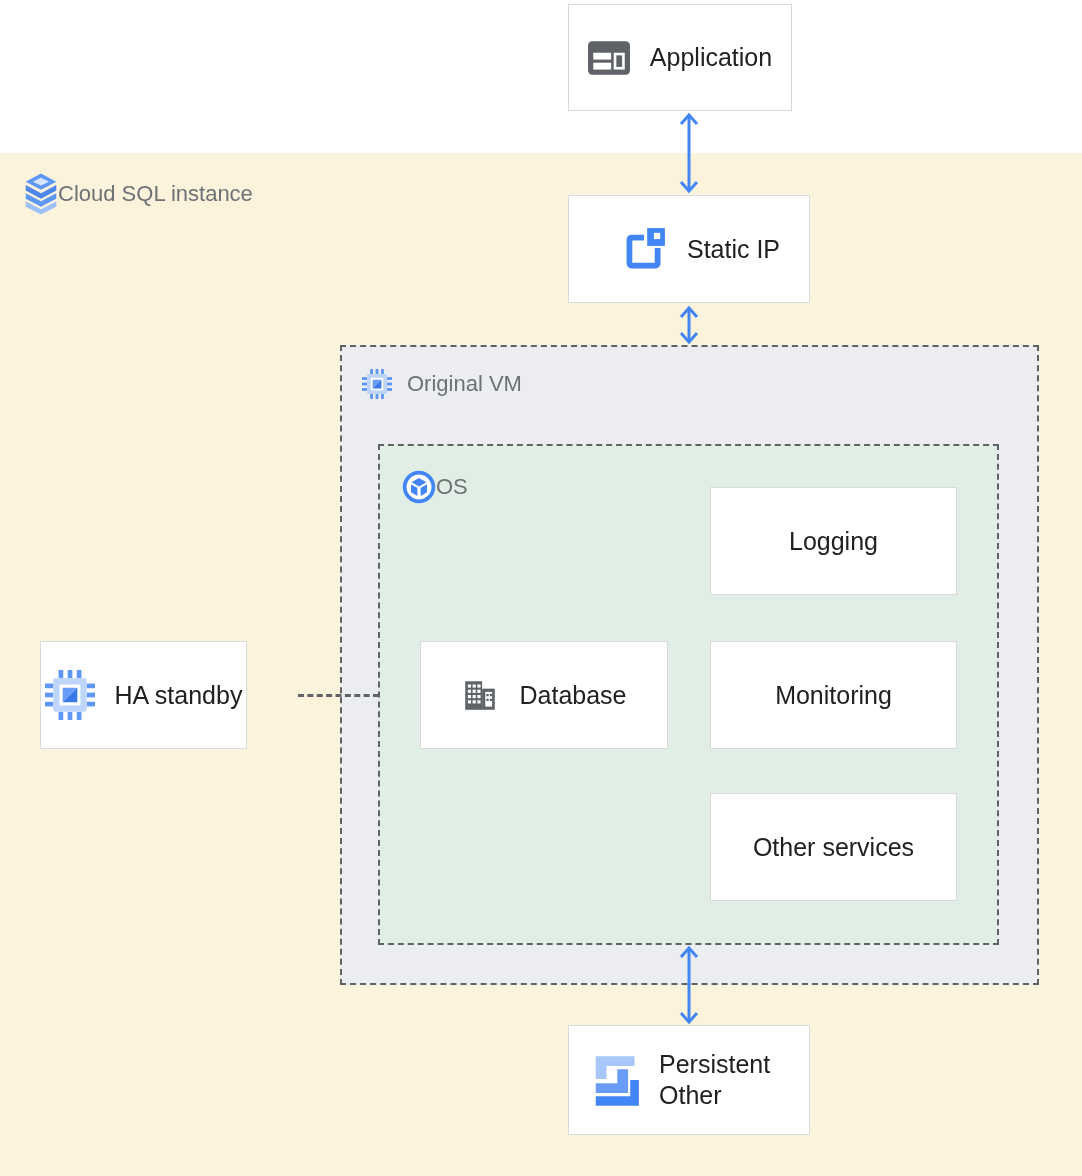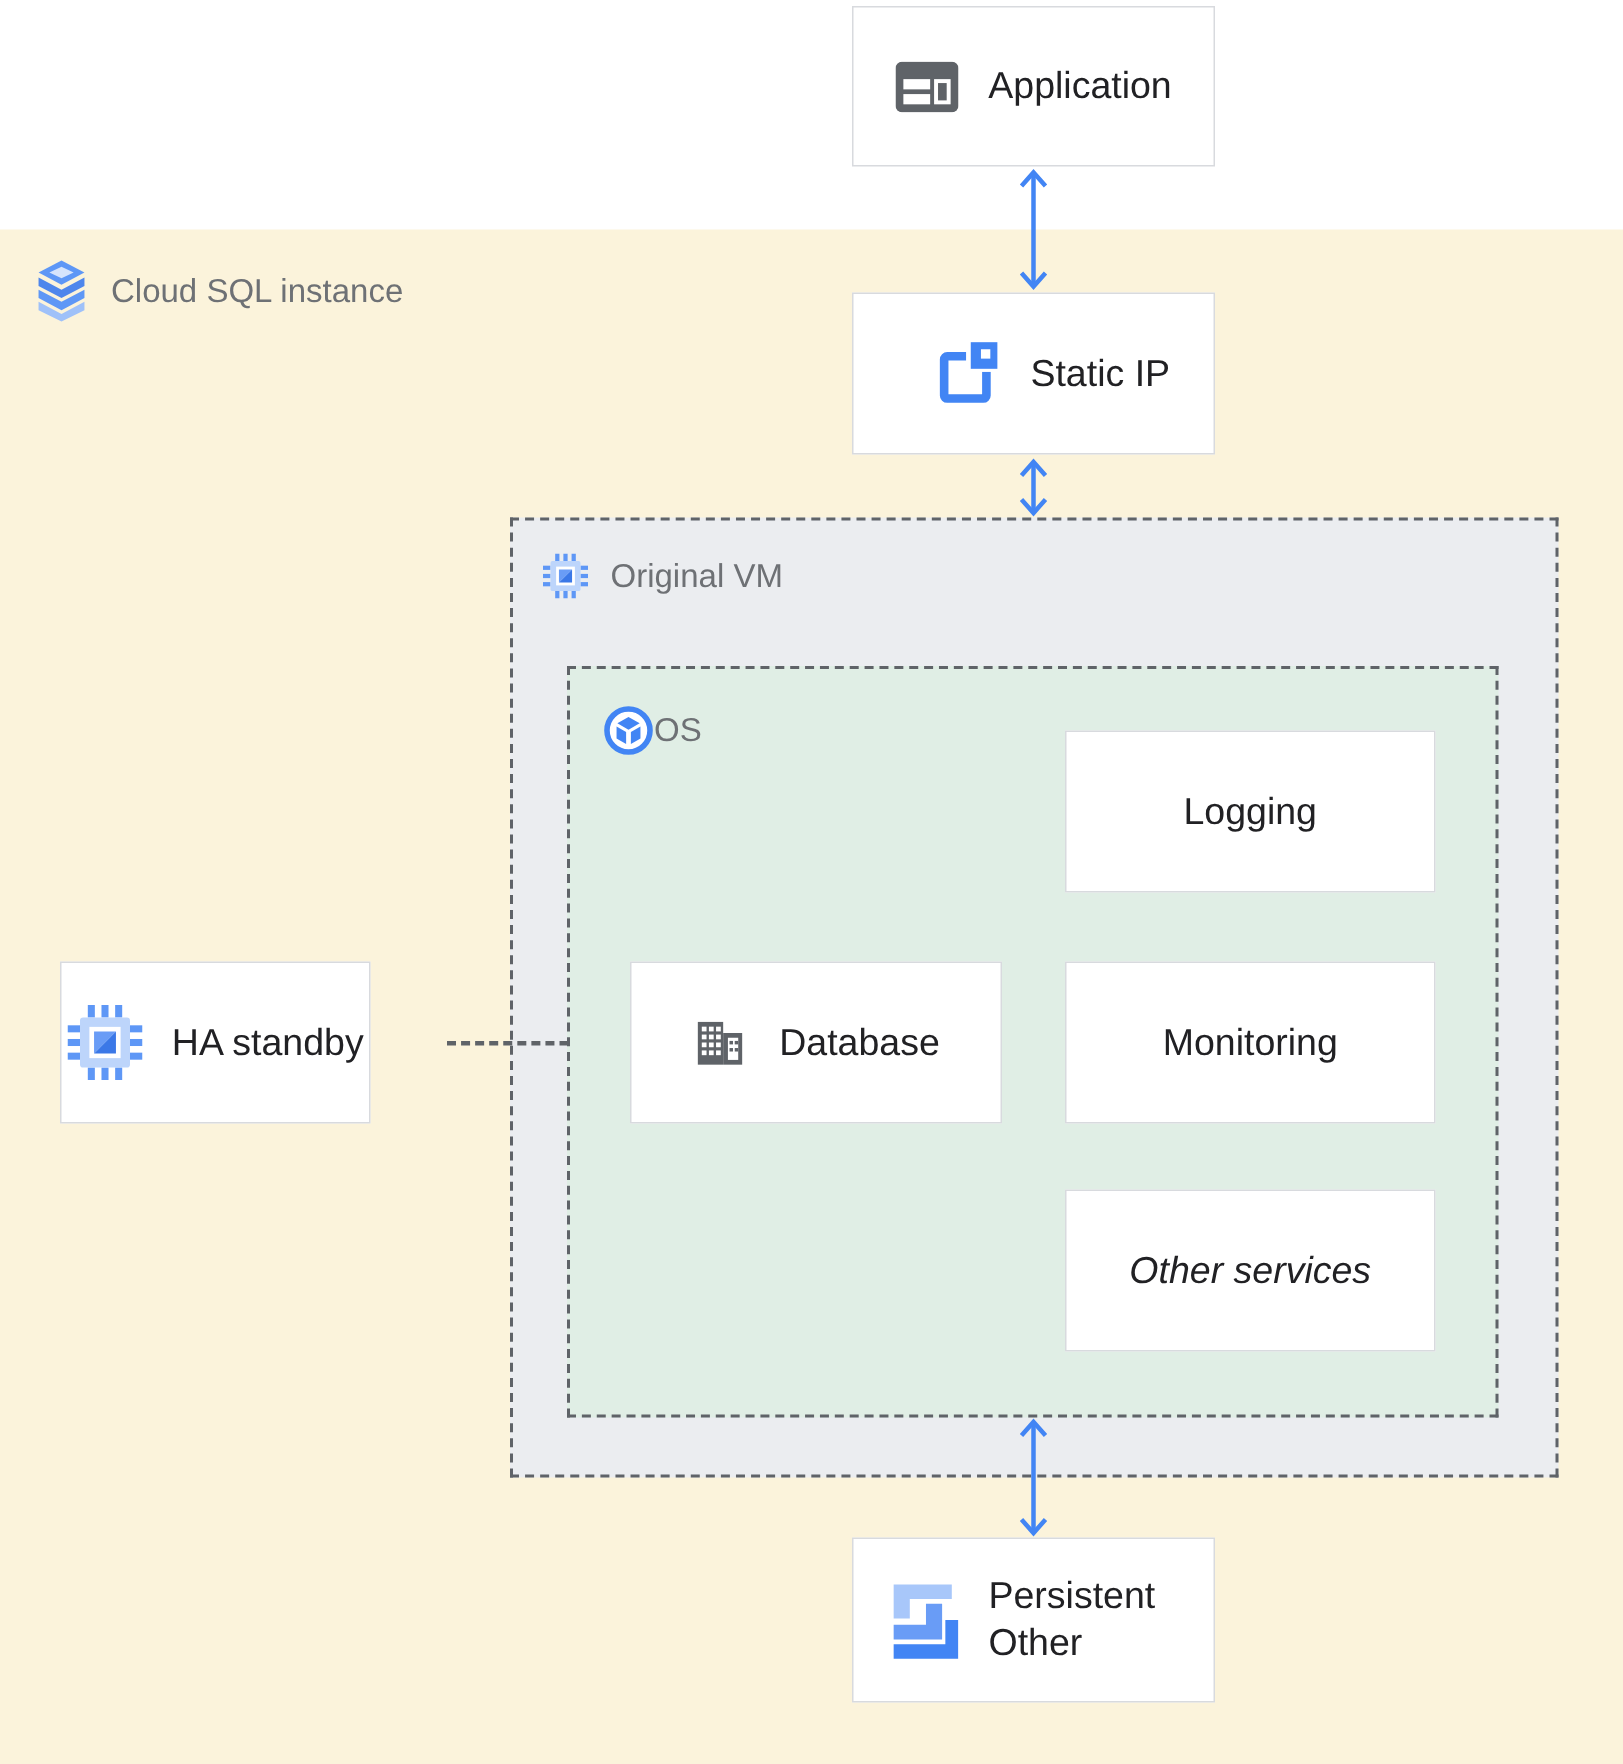--- a/index.html
+++ b/index.html
@@ -11,29 +11,29 @@
   .vm-box { position:absolute; left:340px; top:345px; width:699px; height:640px;
             background:#EBEDF0; border:2px dashed #5F6368; }
   .os-box { position:absolute; left:378px; top:444px; width:621px; height:501px;
             background:#E0EEE5; border:2px dashed #5F6368; }
 
   .node { position:absolute; background:#ffffff; border:1px solid #D8DADE;
           display:flex; align-items:center; justify-content:center; gap:20px;
           color:#212124; font-size:25px; }
   .node .lbl { white-space:nowrap; }
 
-  .zone-label { position:absolute; display:flex; align-items:center; gap:16px;
+  .zone-label { position:absolute; display:flex; align-items:center; gap:0;
                 color:#6E7175; font-size:22px; }
 
-  .app-box      { left:568px; top:4px;    width:242px; height:107px; }
+  .app-box      { left:568px; top:4px;    width:224px; height:107px; }
   .staticip-box { left:568px; top:195px;  width:242px; height:108px;padding-left:21px; }
   .logging-box  { left:710px; top:487px;  width:247px; height:108px; }
   .database-box { left:420px; top:641px;  width:248px; height:108px; }
   .monitor-box  { left:710px; top:641px;  width:247px; height:108px; }
-  .other-box    { left:710px; top:793px;  width:247px; height:108px;font-style:italic; }
+  .other-box    { left:710px; top:793px;  width:247px; height:108px; }
   .ha-box       { left:40px;  top:641px;  width:207px; height:108px; }
   .pd-box       { left:568px; top:1025px; width:242px; height:110px; }
 
   .pd-box .lbl { white-space:normal; width:132px; line-height:1.25; }
 
   .arrow { position:absolute; left:677px; }
   .arrow-1 { top:112px; }
   .arrow-2 { top:305px; }
   .arrow-3 { top:945px; }
 

